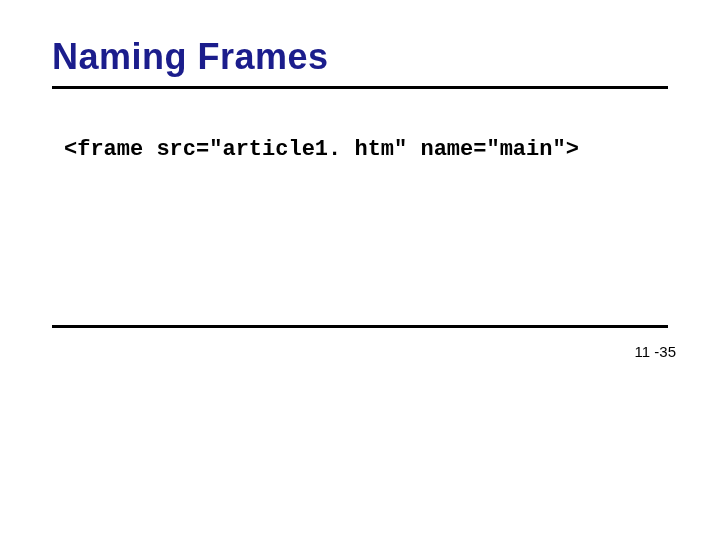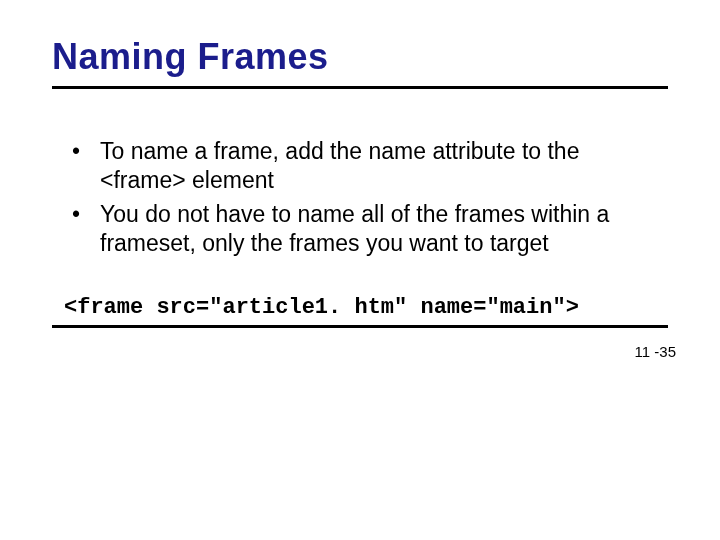--- a/index.html
+++ b/index.html
@@ -62,24 +62,20 @@
     color: #000;
   }
 </style>
 </head>
 <body>
 
 <div class="slide">
 
   <h1 class="title">Naming Frames</h1>
 
-  <ul class="bullets">
-    <li>To name a frame, add the name attribute to the &lt;frame&gt; element</li>
-    <li>You do not have to name all of the frames within a frameset, only the frames you want to target</li>
-  </ul>
 
   <div class="code">&lt;frame src="article1. htm" name="main"&gt;</div>
 
   <div class="footer-rule"></div>
 
   <div class="page-num">11 -35</div>
 
 </div>
 
 </body></html>

